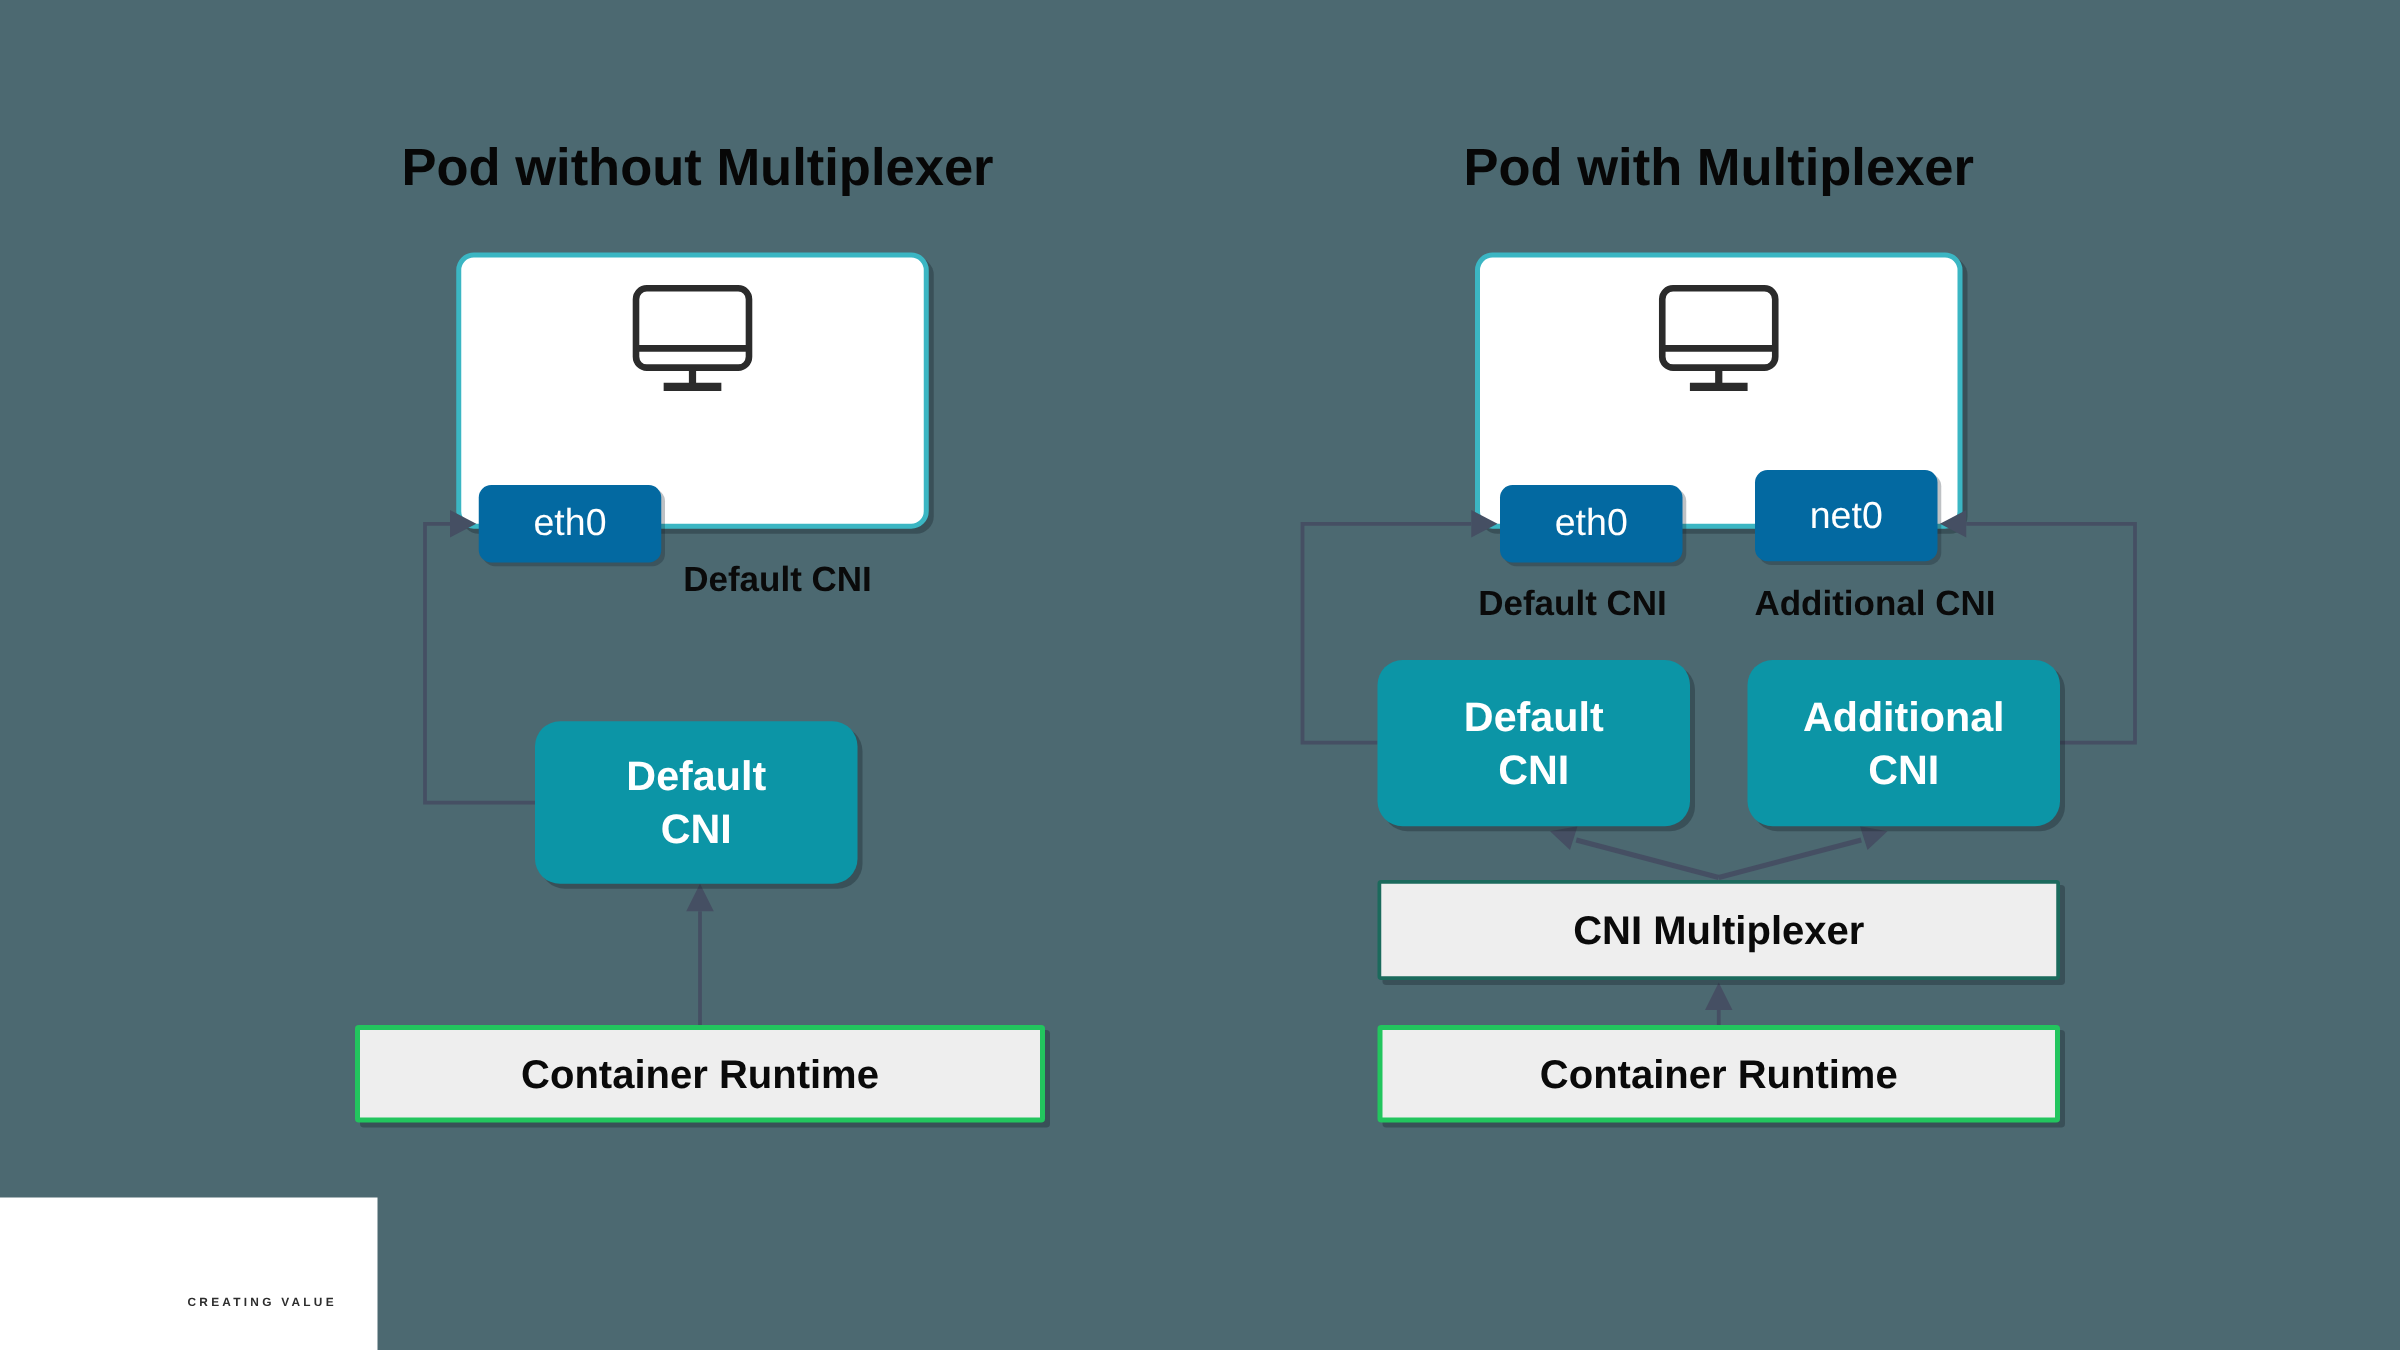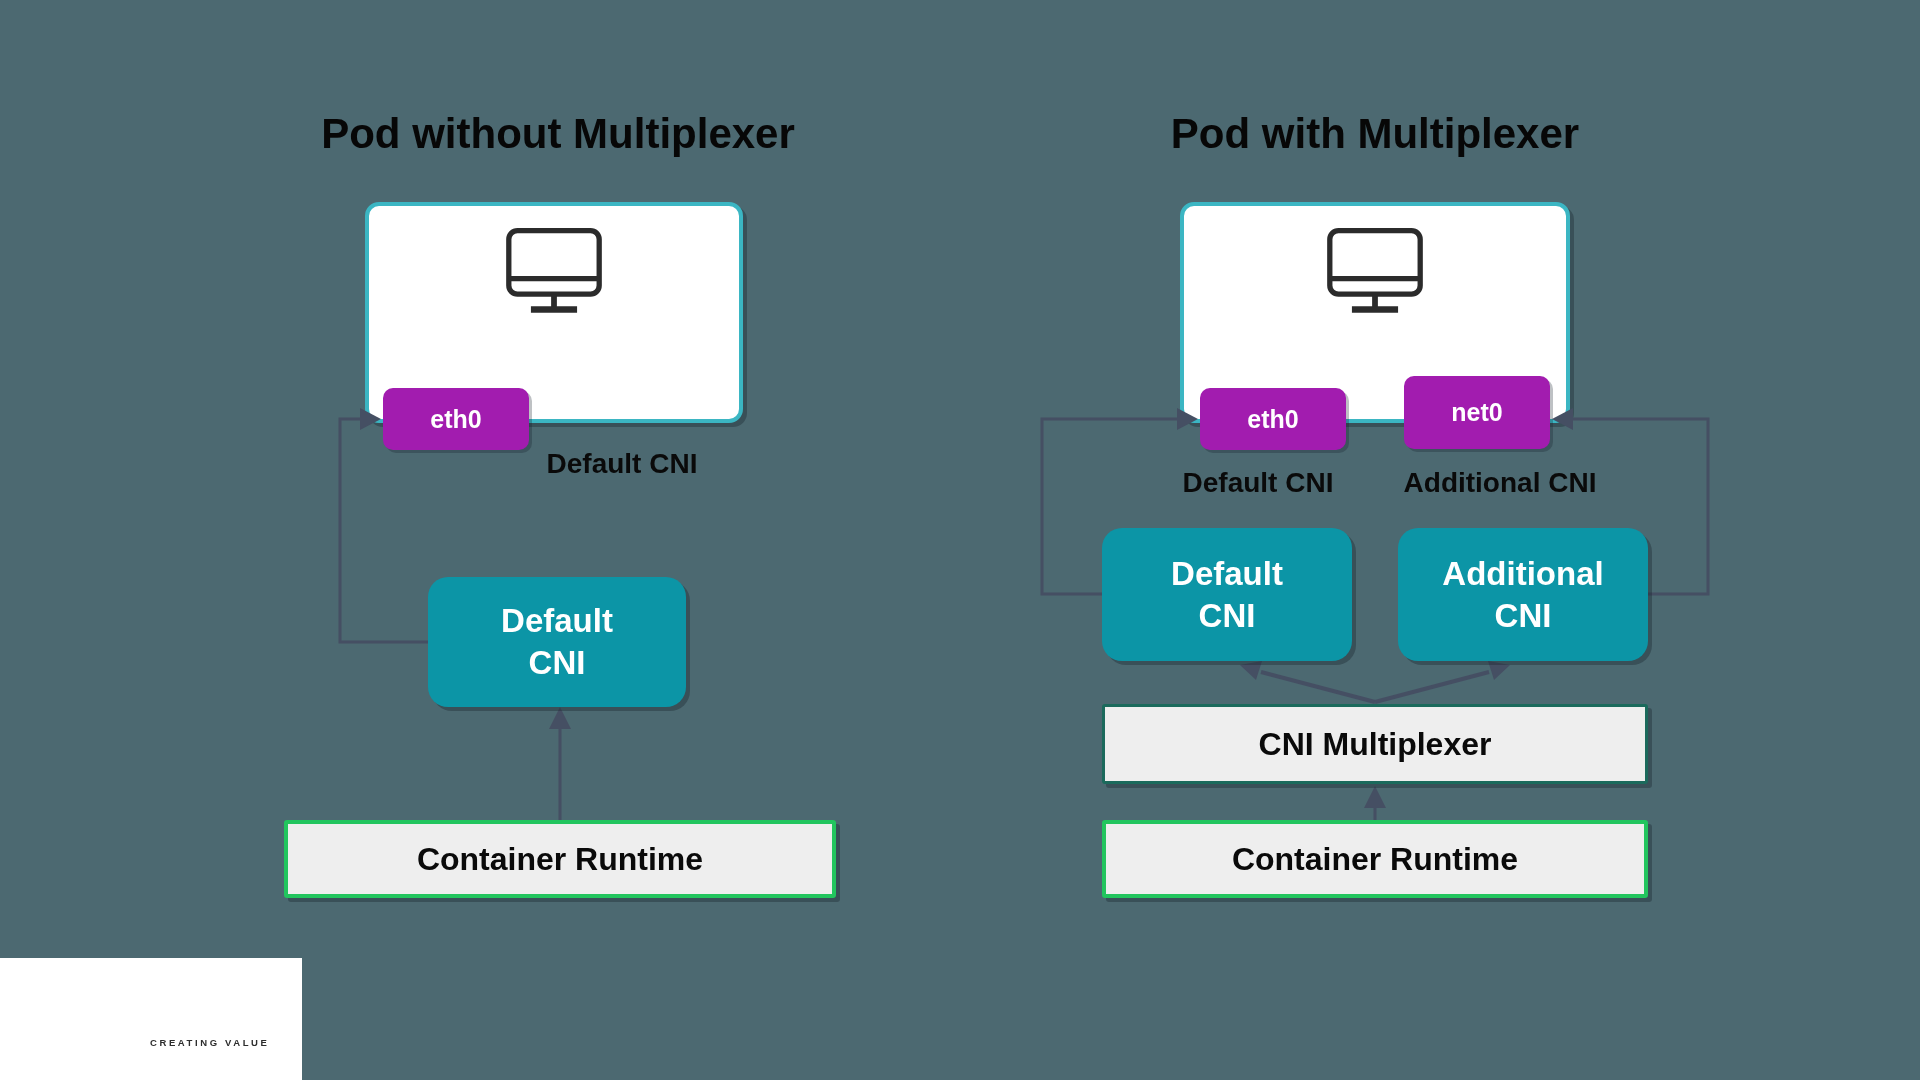--- a/index.html
+++ b/index.html
@@ -15,22 +15,22 @@
     letter-spacing:0px;white-space:nowrap;
   }
   .pod-box{
     background:#ffffff;border:4px solid #3BB6C3;border-radius:14px;
     box-shadow:4px 4px 0 rgba(23,33,42,0.35);
   }
   .pod-label{
     font-size:40px;font-weight:bold;color:#ffffff;white-space:nowrap;
   }
   .badge{
-    background:#a21caf;border-radius:10px;color:#ffffff;
-    font-size:25px;font-weight:bold;display:flex;align-items:center;justify-content:center;
+    background:#0369a1;border-radius:10px;color:#ffffff;
+    font-size:30px;font-weight:normal;display:flex;align-items:center;justify-content:center;
     box-shadow:3px 3px 0 rgba(23,33,42,0.28);z-index:4;
   }
   .iface-label{
     font-size:28px;font-weight:bold;color:#0a0a0a;text-align:center;white-space:nowrap;
   }
   .teal-box{
     background:#0C95A6;border-radius:20px;color:#ffffff;
     display:flex;flex-direction:column;align-items:center;justify-content:center;
     font-size:33px;font-weight:bold;line-height:42px;text-align:center;
     box-shadow:4px 4px 0 rgba(23,33,42,0.35);z-index:3;

